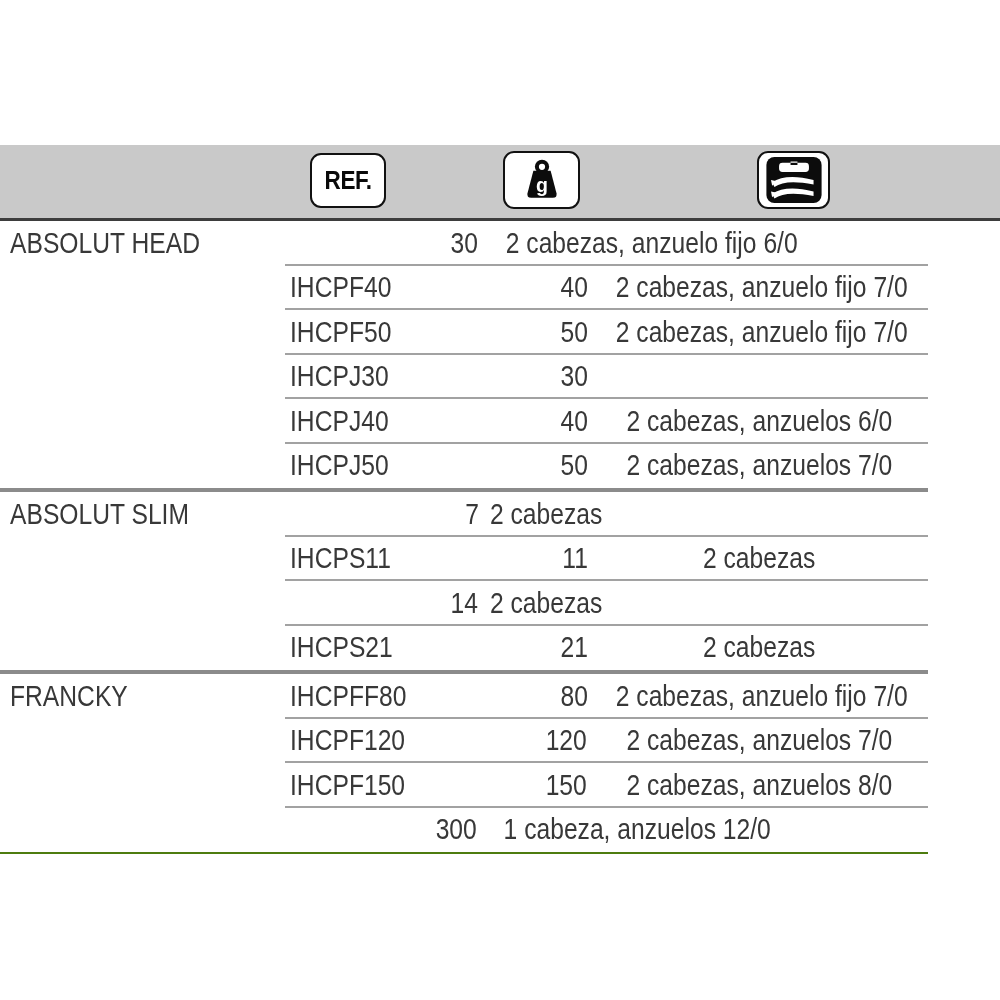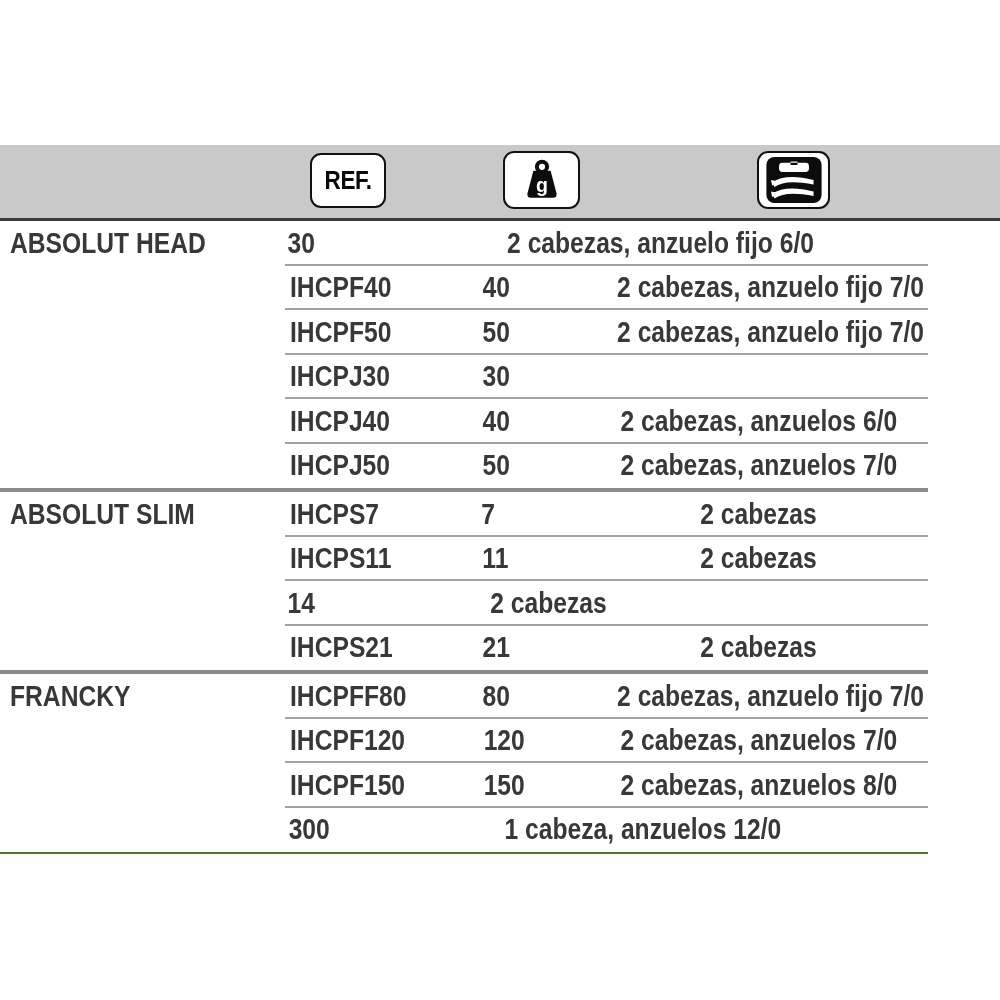--- a/index.html
+++ b/index.html
@@ -11,33 +11,33 @@
               background:#c9c9c9;border-bottom:3px solid #3d3d3d;box-sizing:content-box;}
   .badge{position:absolute;background:#ffffff;border:2px solid #111111;border-radius:11px;
          display:flex;align-items:center;justify-content:center;box-sizing:border-box;}
   #ref-badge{left:310px;top:8px;width:76px;height:55px;}
   #ref-badge .ref-text{font-weight:bold;font-size:25px;color:#0a0a0a;
          display:inline-block;transform:scaleX(.9);letter-spacing:-.5px;}
   #weight-badge{left:503px;top:6px;width:77px;height:58px;}
   #pack-badge{left:757px;top:6px;width:73px;height:58px;padding:3px;}
 
   
-  #table{position:absolute;left:0;top:221px;width:928px;font-weight:bold;}
+  #table{position:absolute;left:0;top:221px;width:928px;}
   .group{border-bottom:4px solid #8b8b8b;}
   .group.last{border-bottom:2px solid #4d7c0f;}
   .row{position:relative;display:grid;grid-template-columns:285px 195px 110px 1fr;
        align-items:center;height:44.5px;}
   .row:not(:last-child)::after{content:"";position:absolute;left:285px;right:0;bottom:0;
        height:2px;background:#a2a2a2;}
   .cell{overflow:visible;white-space:nowrap;}
   .cx{display:inline-block;font-size:29px;transform:scaleX(.85);transform-origin:center;}
   .cell.name .cx,.cell.ref .cx{transform-origin:left center;}
   .cell.name{padding-left:10px;}
   .cell.ref{padding-left:5px;}
-  .cell.weight{text-align:left;}
+  .cell.weight{text-align:right;}
   .cell.desc{text-align:center;}
 </style>
 </head>
 <body>
 
 <div id="page">
 
   <div id="header-bar">
     <div class="badge" id="ref-badge">
       <span class="ref-text">REF.</span>
@@ -101,21 +101,20 @@
         <div class="cell name"></div>
         <div class="cell ref"><span class="cx">IHCPJ50</span></div>
         <div class="cell weight"><span class="cx">50</span></div>
         <div class="cell desc"><span class="cx">2 cabezas, anzuelos 7/0</span></div>
       </div>
     </div>
 
     <div class="group">
       <div class="row">
         <div class="cell name"><span class="cx">ABSOLUT SLIM</span></div>
-        <div class="cell ref"><span class="cx">IHCPS7</span></div>
         <div class="cell weight"><span class="cx">7</span></div>
         <div class="cell desc"><span class="cx">2 cabezas</span></div>
       </div>
       <div class="row">
         <div class="cell name"></div>
         <div class="cell ref"><span class="cx">IHCPS11</span></div>
         <div class="cell weight"><span class="cx">11</span></div>
         <div class="cell desc"><span class="cx">2 cabezas</span></div>
       </div>
       <div class="row">

